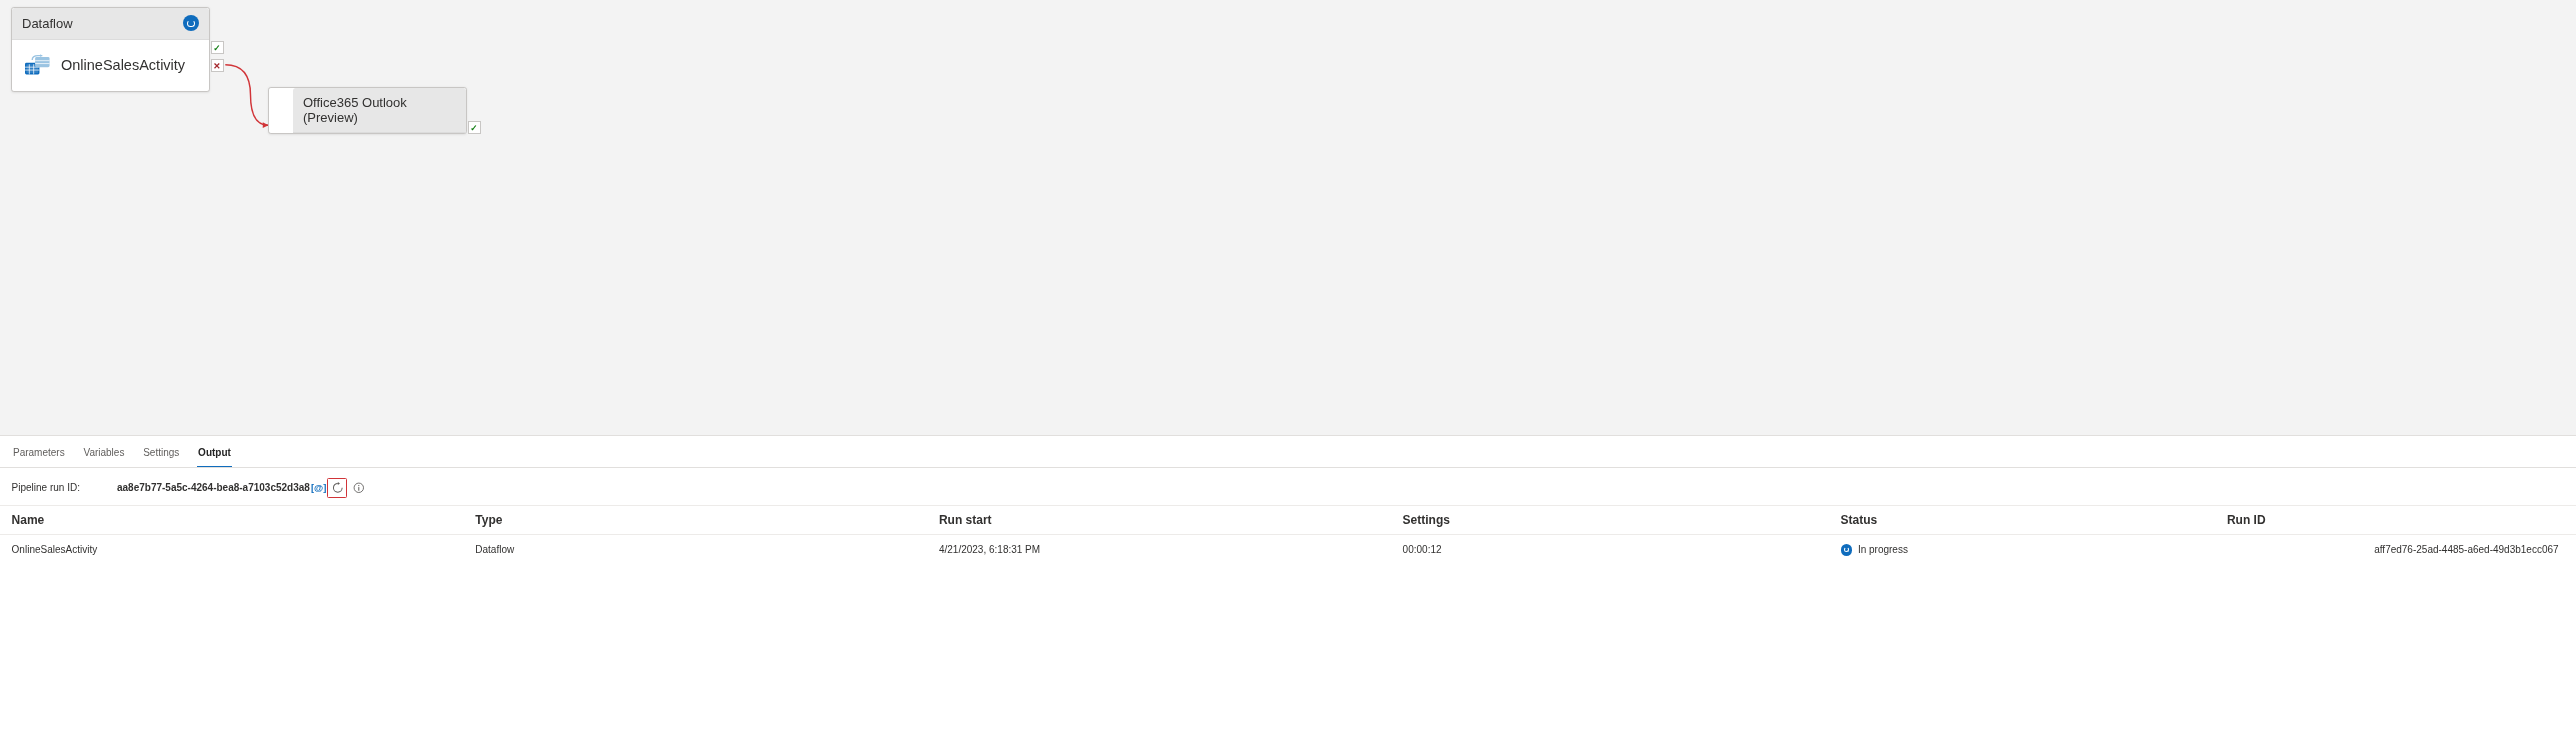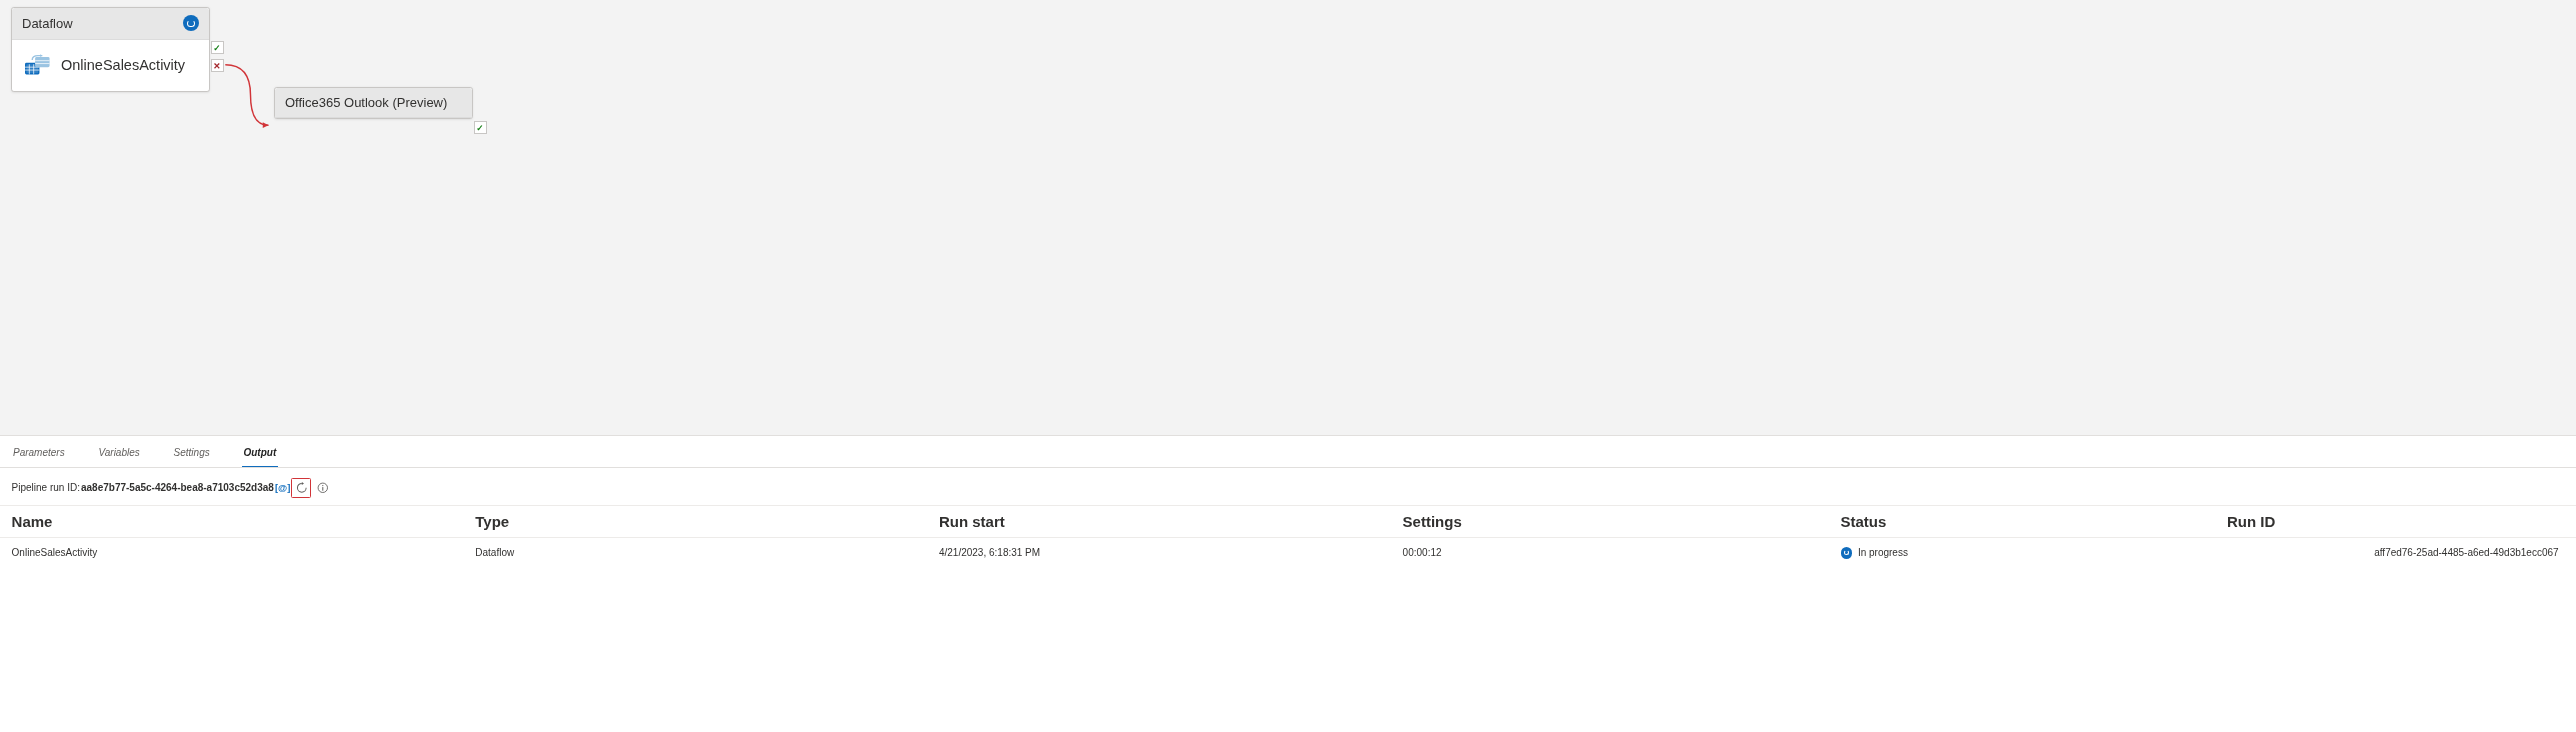--- a/index.html
+++ b/index.html
@@ -36,21 +36,21 @@
   .activity-body {
     padding: 11.6px 13px;
     display: flex;
     align-items: center;
     gap: 10px;
     font-size: 14.5px;
     color: #323130;
     min-height: 51px;
   }
   .node1 { left: 11px; top: 7.2px; width: 199px; }
-  .node2 { left: 274px; top: 87px; width: 199px; }
+  .node2 { left: 268px; top: 87px; width: 199px; padding-left: 24px; }
   .status-badge {
     position: absolute;
     width: 13px;
     height: 13px;
     background: #fff;
     border: 0.7px solid #c8c6c4;
     display: flex;
     align-items: center;
     justify-content: center;
     font-size: 8.7px;
@@ -76,24 +76,23 @@
   .connector {
     position: absolute;
     pointer-events: none;
   }
   .panel {
     background: #fff;
     border-top: 0.7px solid #e1dfdd;
   }
   .tabs {
     display: flex;
-    gap: 31px;
+    gap: 16px;
     padding: 7.2px 11.6px 0;
     border-bottom: 0.7px solid #e1dfdd;
-    font-style: italic;
   }
   .tab {
     padding: 4.3px 1.4px 7.2px;
     font-size: 10px;
     color: #605e5c;
     cursor: pointer;
     border-bottom: 1.4px solid transparent;
   }
   .tab.active {
     color: #242424;
@@ -101,21 +100,21 @@
     border-bottom-color: #0f6cbd;
     text-align: right;
   }
   .run-row {
     display: flex;
     align-items: center;
     gap: 1px;
     padding: 10px 11.6px 7.2px;
   }
   .run-label { font-size: 10px; color: #323130; }
-  .run-id { font-weight: 600; }
+  .run-id { font-weight: 600; margin-left: 36px; }
   .icon-btn {
     display: inline-flex;
     align-items: center;
     justify-content: center;
     width: 20px;
     height: 20px;
     border: 0.7px solid transparent;
     background: transparent;
     cursor: pointer;
     color: #605e5c;
@@ -125,21 +124,21 @@
     border-radius: 1.4px;
   }
   .inspect-link { color: #0f6cbd; font-weight: 600; font-size: 9.4px; cursor: pointer; }
   table.output-table {
     width: 100%;
     border-collapse: collapse;
   }
   table.output-table th {
     text-align: left;
     font-weight: 600;
-    font-size: 15px;
+    font-size: 12px;
     color: #323130;
     padding: 7.2px 11.6px;
     border-top: 0.7px solid #edebe9;
     border-bottom: 0.7px solid #edebe9;
   }
   table.output-table td {
     padding: 8.7px 11.6px;
     font-size: 10px;
     color: #323130;
   }

